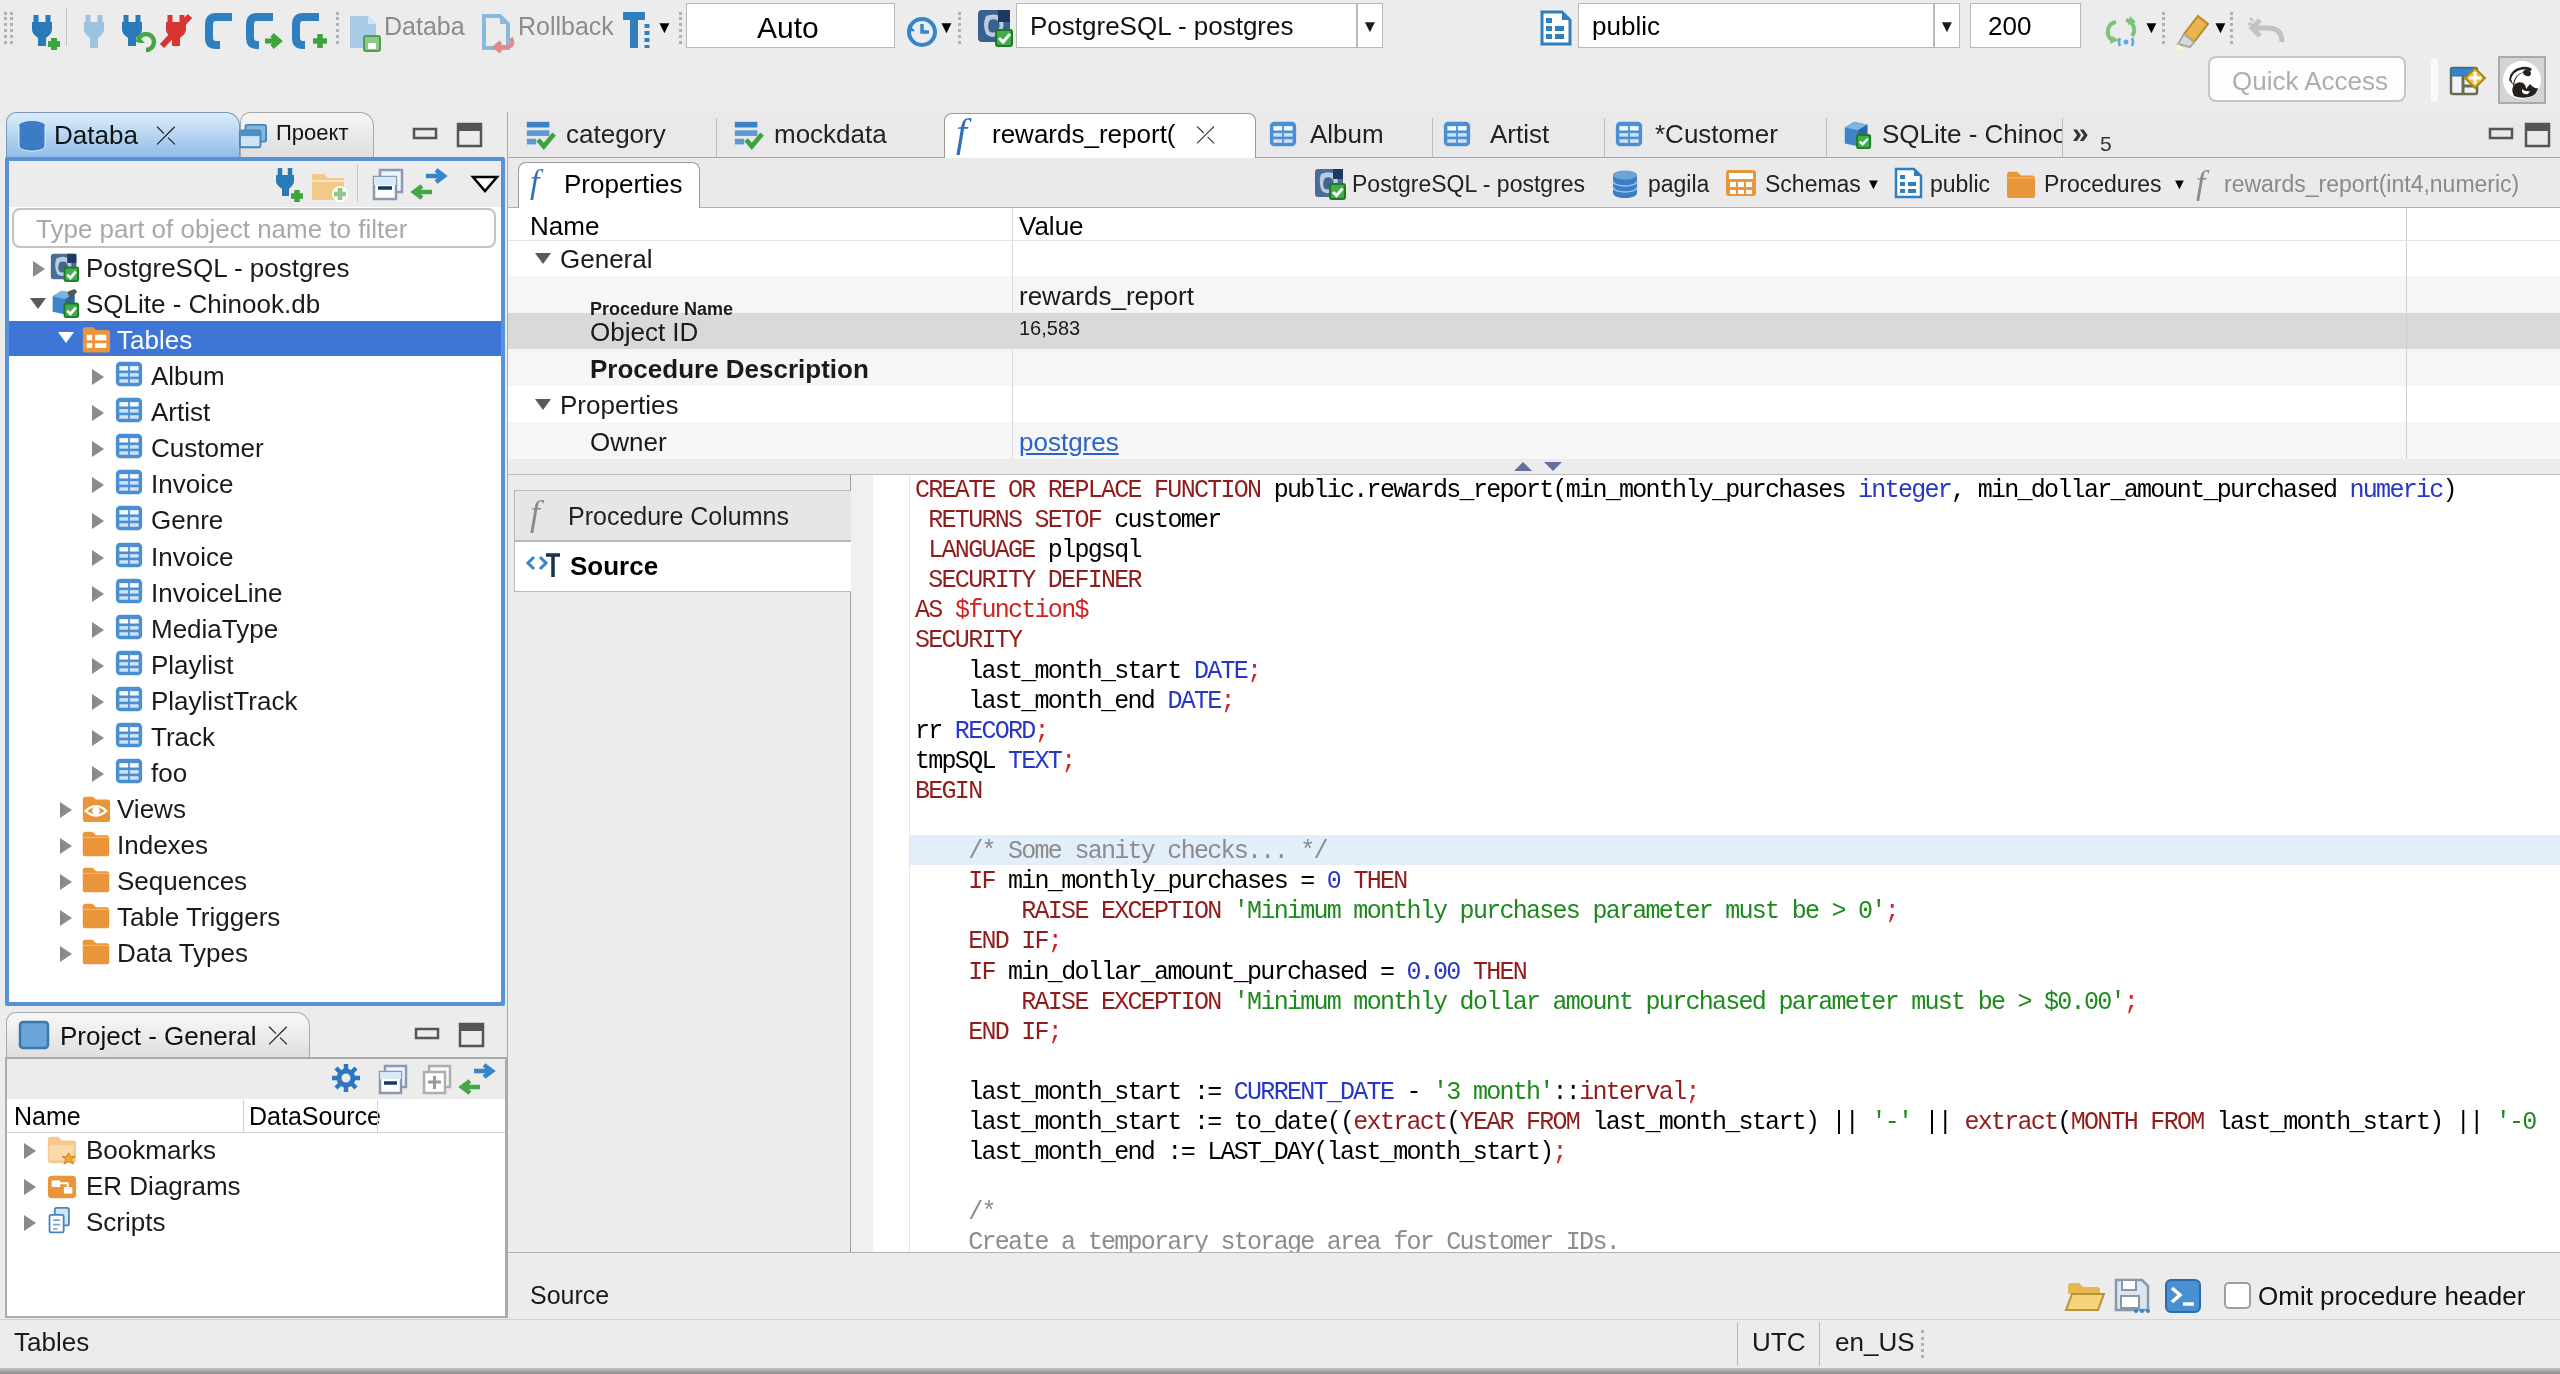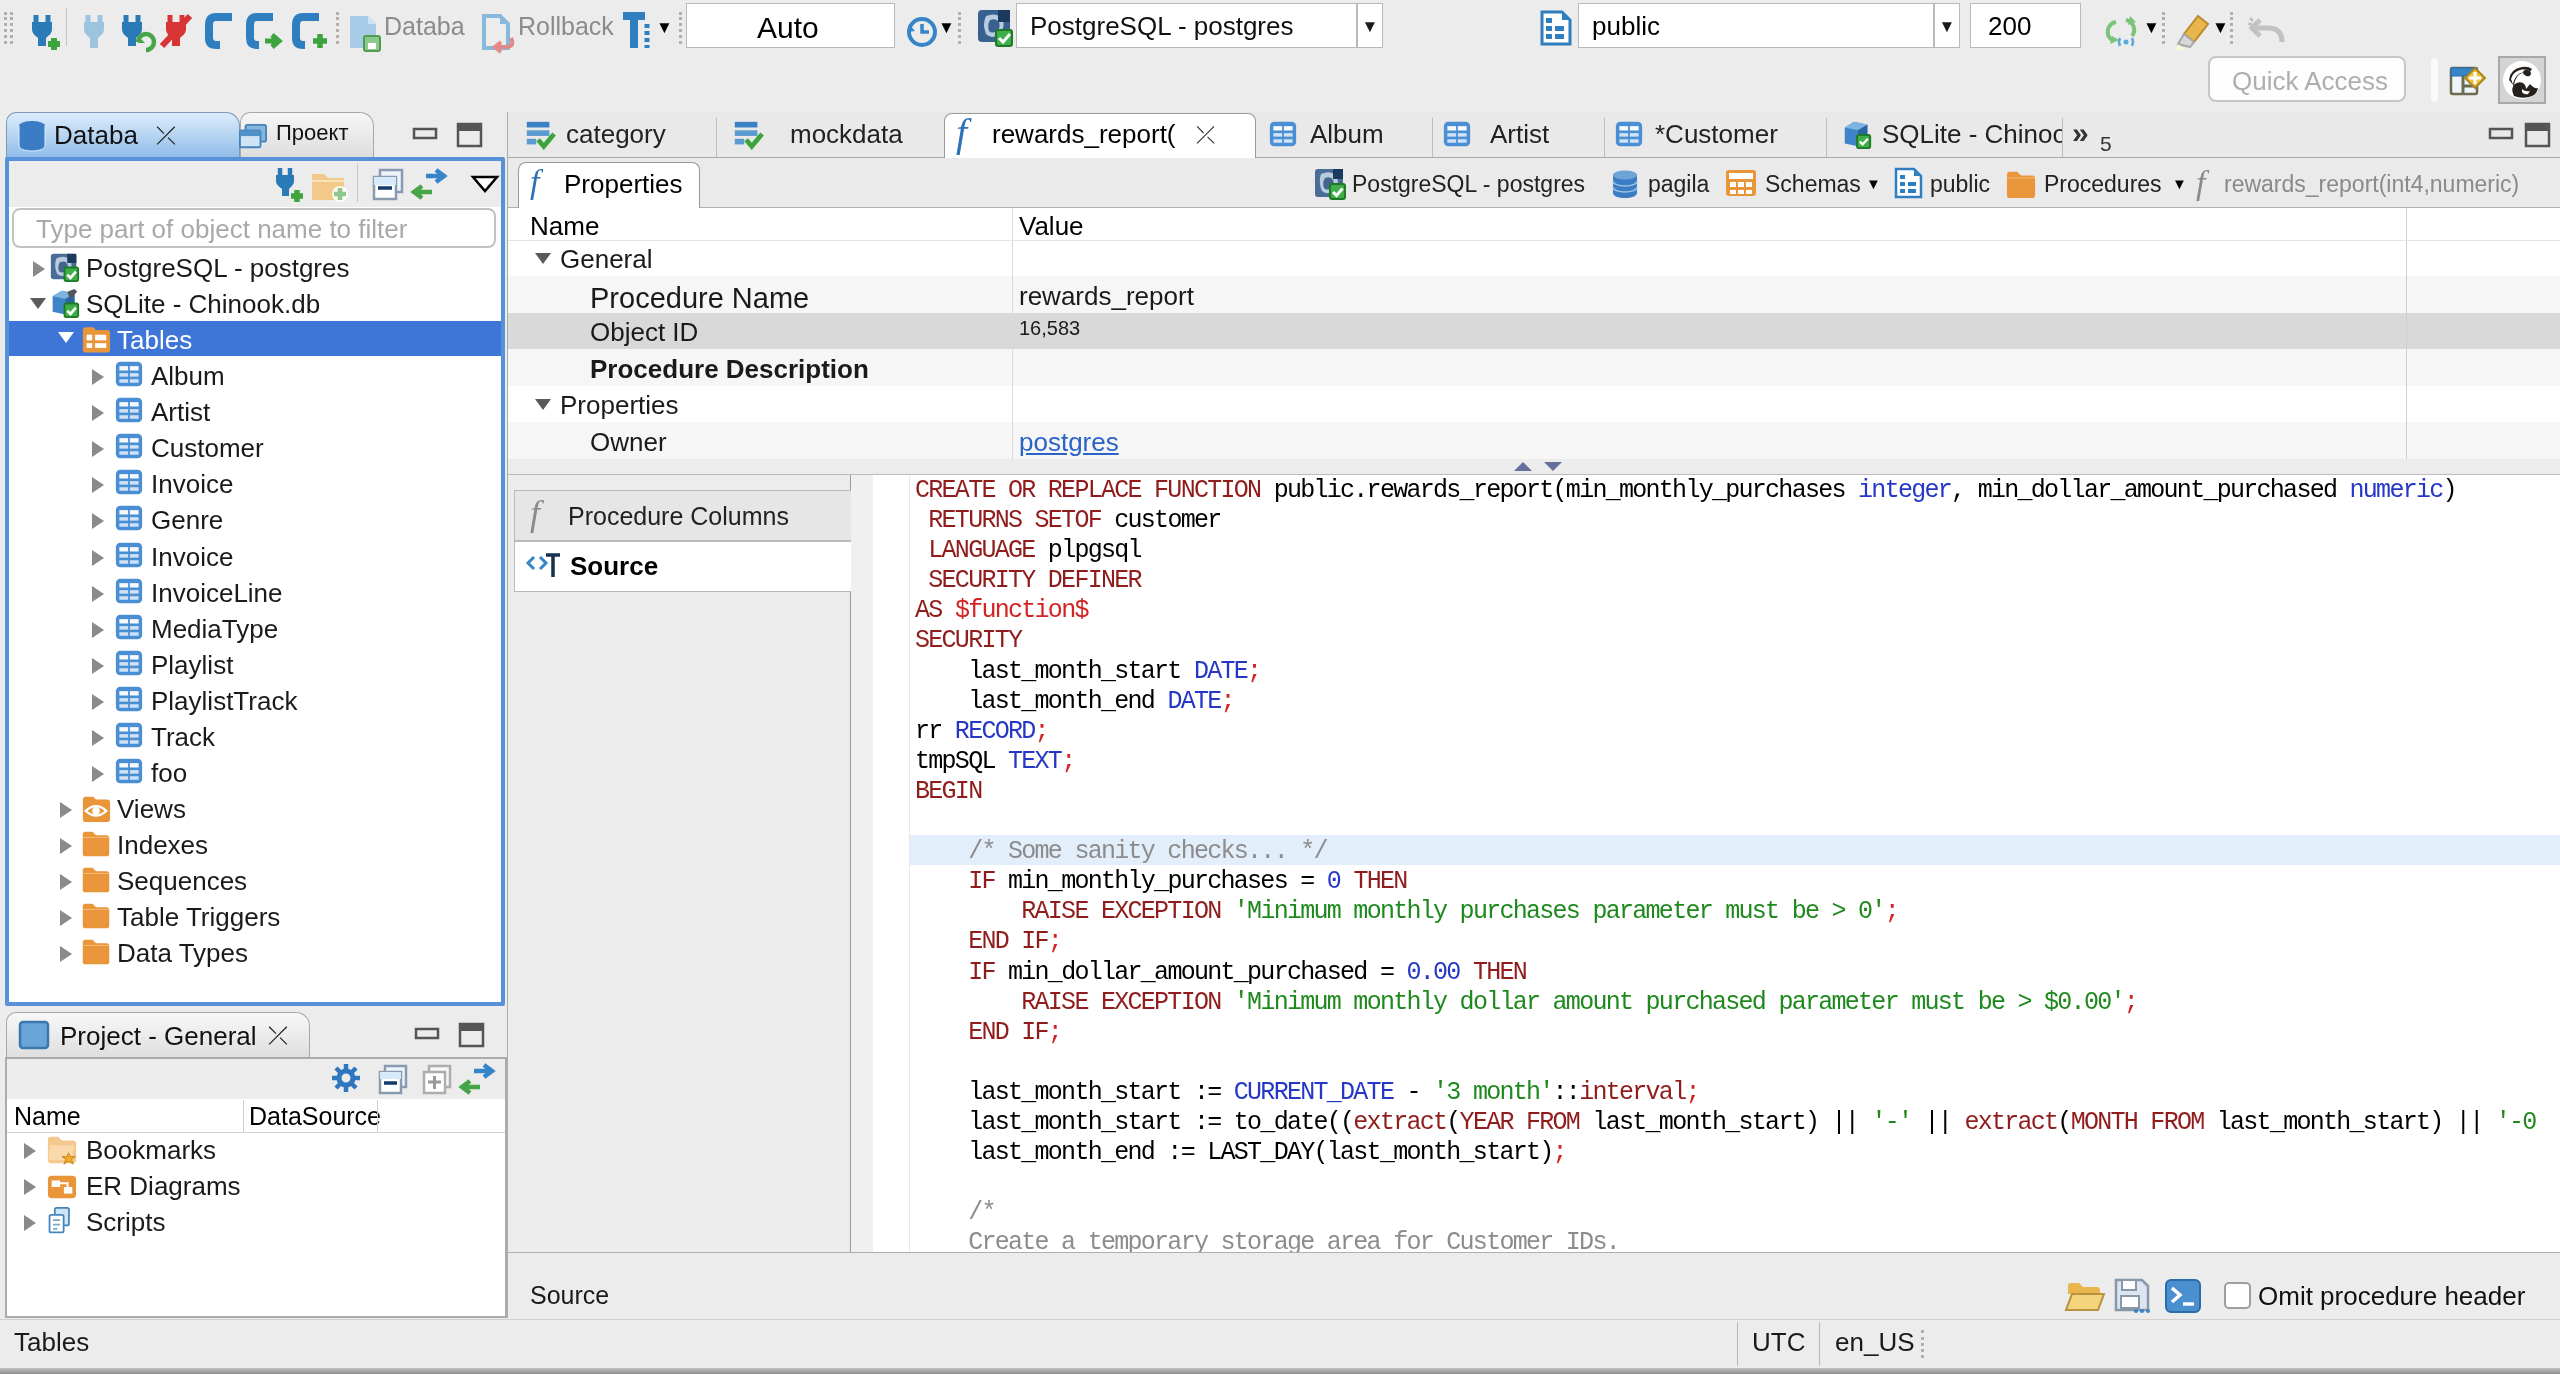--- a/index.html
+++ b/index.html
@@ -587,21 +587,21 @@
 <div class="vline" style="left:507px;top:112px;height:1206px;background:#ababab;"></div>
 
 <svg style="left:524px;top:119px;" width="32" height="32" viewBox="0 0 32 34">
     <use href="#i-sqlfile"></use>
   </svg>
 <div class="txt tabtxt" style="left:566px;top:119px;">category</div>
 <div class="vline" style="left:716px;top:118px;height:39px;background:#bdbdbd;"></div>
 <svg style="left:732px;top:119px;" width="32" height="32" viewBox="0 0 32 34">
     <use href="#i-sqlfile"></use>
   </svg>
-<div class="txt tabtxt" style="left:774px;top:119px;margin-left:16px;">mockdata</div>
+<div class="txt tabtxt" style="left:774px;top:119px;">mockdata</div>
 <div class="seltab" style="left:944px;top:113px;width:312px;height:45px;"></div>
 <svg style="left:956px;top:118px;" width="26" height="34" viewBox="0 0 26 34">
     <text x="0" y="28" font-family="Liberation Serif, serif" font-style="italic" font-size="40" fill="#2e71b8">f</text>
   </svg>
 <div class="txt" style="left:992px;top:119px;font-size:26px;color:#000;">rewards_report(</div>
 <div class="txt" style="left:1196px;top:121px;font-size:24px;color:#333;">⤫</div>
 <svg style="left:1268px;top:120px;" width="30" height="28" viewBox="0 0 32 32">
     <use href="#i-table"></use>
   </svg>
 <div class="txt tabtxt" style="left:1310px;top:119px;">Album</div>
@@ -672,21 +672,21 @@
 <div class="abs" style="left:508px;top:422px;width:2052px;height:37px;background:#f6f6f6;"></div>
 <div class="vline" style="left:1012px;top:208px;height:251px;background:#dadada;"></div>
 <div class="vline" style="left:2406px;top:208px;height:251px;background:#cfcfcf;"></div>
 <div class="hline" style="left:508px;top:240px;width:2052px;background:#e4e4e4;"></div>
 <div class="txt" style="left:530px;top:211px;font-size:26px;color:#000;">Name</div>
 <div class="txt" style="left:1019px;top:211px;font-size:26px;color:#000;">Value</div>
 <svg style="left:534px;top:250px;" width="18" height="16">
     <use href="#i-expd"></use>
   </svg>
 <div class="txt" style="left:560px;top:244px;font-size:26px;">General</div>
-<div class="txt" style="left:590px;top:282px;font-size:29px;">Procedure Name</div>
+<div class="txt" style="left:590px;top:299px;font-size:18px;font-weight:bold;">Procedure Name</div>
 <div class="txt" style="left:1019px;top:281px;font-size:26px;">rewards_report</div>
 <div class="txt" style="left:590px;top:317px;font-size:26px;">Object ID</div>
 <div class="txt" style="left:1019px;top:317px;font-size:20px;">16,583</div>
 <div class="txt" style="left:590px;top:354px;font-size:26px;font-weight:bold;">Procedure Description</div>
 <svg style="left:534px;top:396px;" width="18" height="16">
     <use href="#i-expd"></use>
   </svg>
 <div class="txt" style="left:560px;top:390px;font-size:26px;">Properties</div>
 <div class="txt" style="left:590px;top:427px;font-size:26px;">Owner</div>
 <div class="txt" style="left:1019px;top:427px;font-size:26px;color:#2a63c8;text-decoration:underline;">postgres</div>

